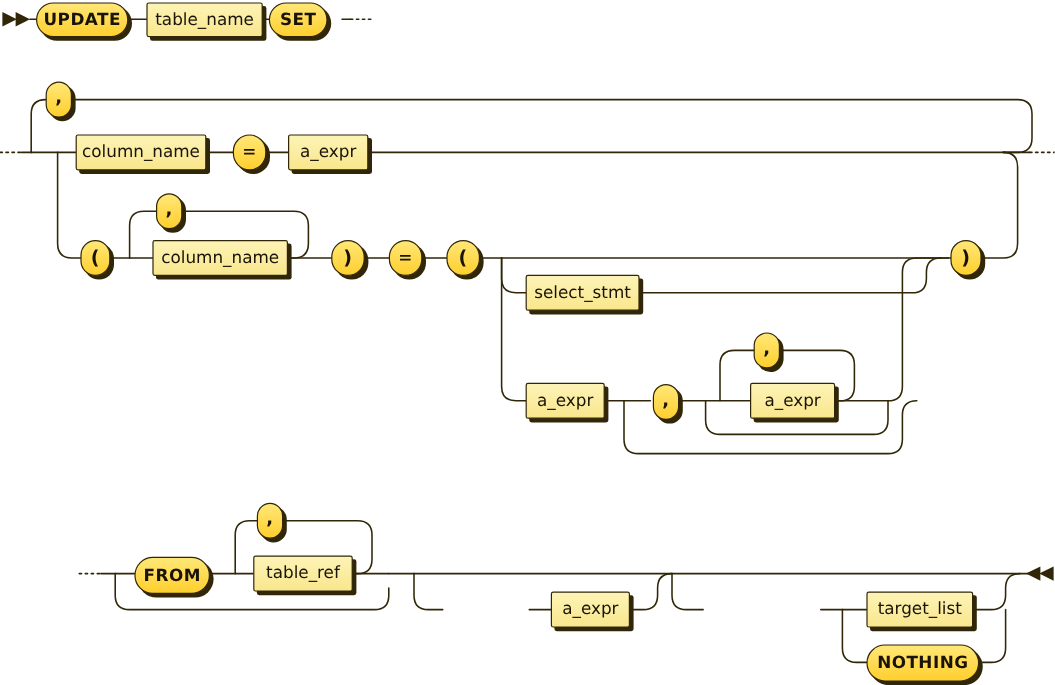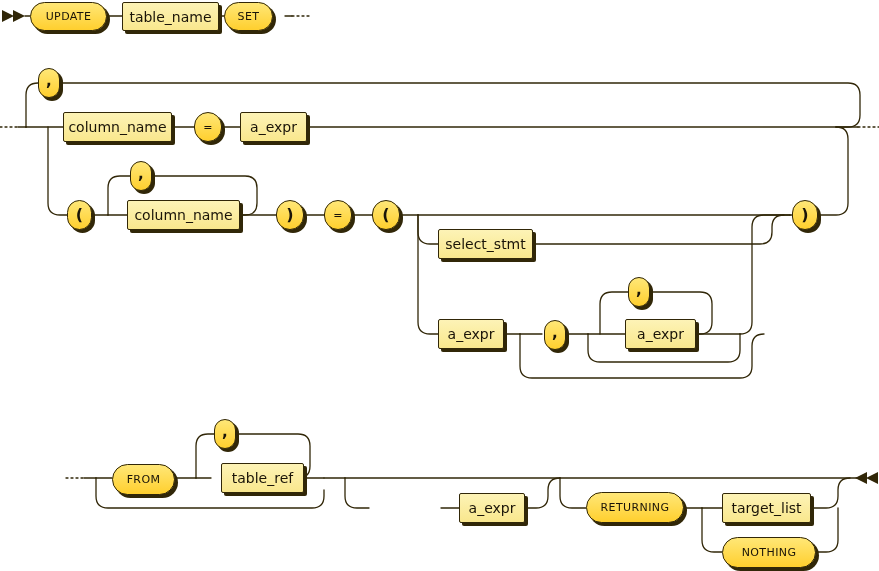--- a/index.html
+++ b/index.html
@@ -33,22 +33,22 @@
     white-space: nowrap;
     line-height: 1;
     z-index: 5;
   }
   .node.terminal {
     background: linear-gradient(180deg, #ffe островов 0%, #ffd23f 100%);
     background: #ffd84d;
     background-image: linear-gradient(180deg, #ffe777 0%, #ffcf2e 100%);
     border-radius: 999px;
     color: #1a1408;
-    font-weight: normal;
-    font-size: 11px;
+    font-weight: bold;
+    font-size: 14px;
     letter-spacing: 0.4px;
   }
   .node.nonterminal {
     background: #fcefa1;
     background-image: linear-gradient(180deg, #fdf3b6 0%, #f9e78d 100%);
     border-radius: 2px;
     color: #1a1408;
     font-weight: normal;
     font-size: 14px;
   }
@@ -221,24 +221,23 @@
   <div class="node terminal comma" style="left:628px; top:277px; width:22px; height:30px;">,</div>
 
   <div class="node nonterminal" style="left:625px; top:319px; width:71px; height:30px;">a_expr</div>
 
   <div class="node terminal paren" style="left:792px; top:200px; width:26px; height:30px;">)</div>
 
   <div class="node terminal" style="left:112px; top:464px; width:63px; height:31px;">FROM</div>
 
   <div class="node terminal comma" style="left:214px; top:419px; width:22px; height:30px;">,</div>
 
-  <div class="node nonterminal" style="left:221px; top:463px; width:83px; height:30px;">table_ref</div>
+  <div class="node nonterminal" style="left:211px; top:463px; width:83px; height:30px;">table_ref</div>
 
 
   <div class="node nonterminal" style="left:459px; top:493px; width:66px; height:30px;">a_expr</div>
 
-  <div class="node terminal" style="left:586px; top:492px; width:98px; height:31px;">RETURNING</div>
 
   <div class="node terminal" style="left:722px; top:537px; width:94px; height:31px;">NOTHING</div>
 
   <div class="node nonterminal" style="left:722px; top:493px; width:89px; height:30px;">target_list</div>
 
 </div>
 
 </body></html>

